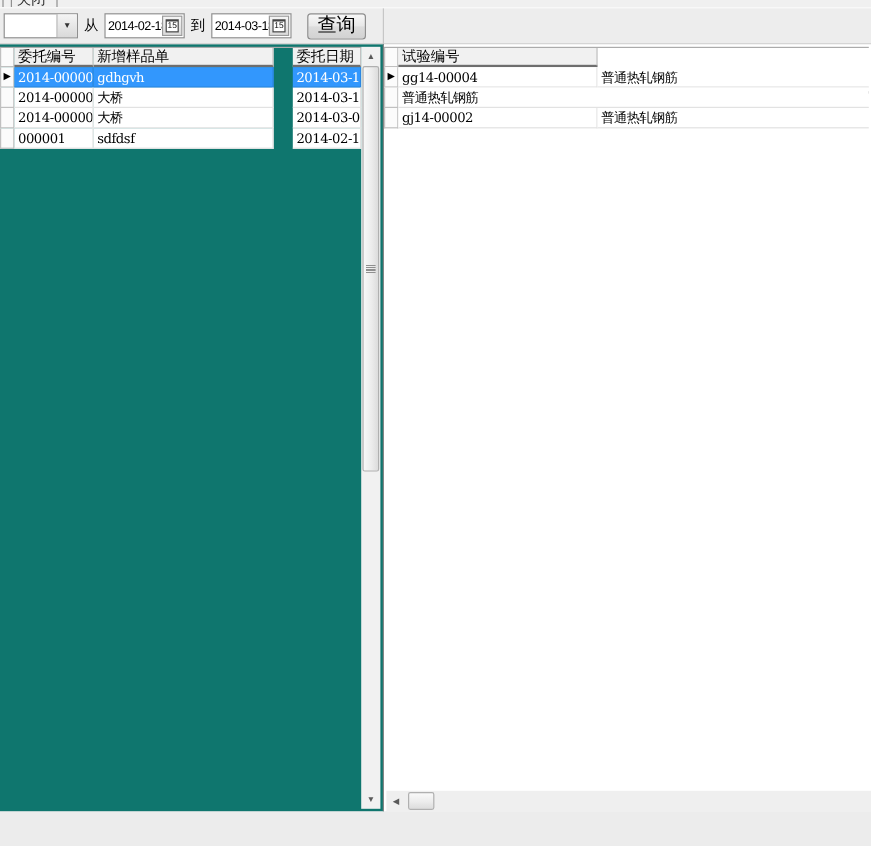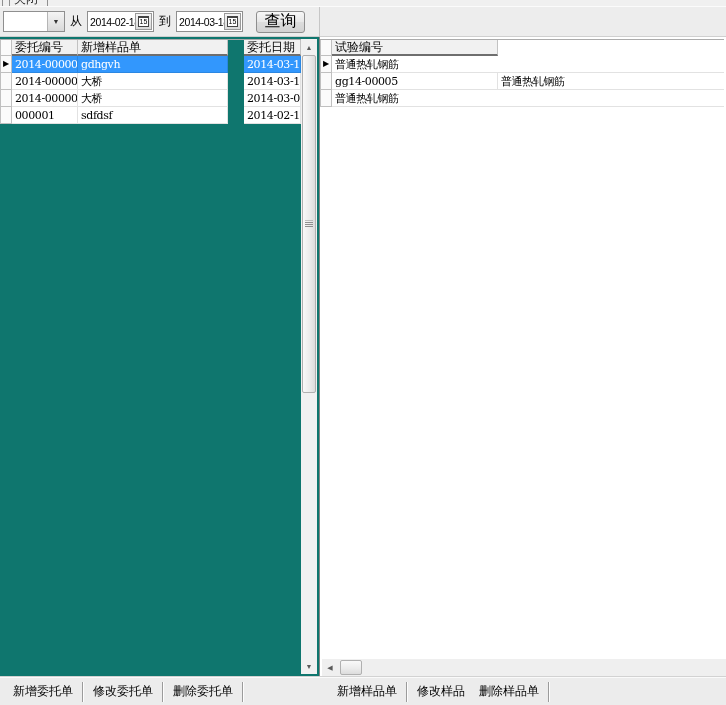--- a/index.html
+++ b/index.html
@@ -163,50 +163,34 @@
       <div id="right-grid" class="grid">
           <div class="ghead">
             <div class="hcorner selcell" style="border-top: none;"></div>
             <div class="hcell c0">试验编号</div>
             <div class="hcell c1">品种</div>
           </div>
           <div class="grow">
             <div class="selcell">
               <span class="marker">▶</span>
             </div>
+            <div class="cell c0">gg14-00004</div>
             <div class="cell c1">普通热轧钢筋</div>
           </div>
           <div class="grow">
             <div class="selcell"></div>
-            <div class="cell c0">gg14-00005</div>
             <div class="cell c1">普通热轧钢筋</div>
           </div>
           <div class="grow">
             <div class="selcell"></div>
+            <div class="cell c0">gj14-00002</div>
             <div class="cell c1">普通热轧钢筋</div>
           </div>
         </div>
       <div id="hscroll">
         <div id="hs-left" class="sbtn">◀</div>
         <div id="hs-thumb"></div>
       </div>
     </div>
   </div>
 
-  <div id="buttonbar">
-    <div id="left-buttons" class="bgroup">
-        <span class="tbtn">新增委托单</span>
-        <span class="tsep"></span>
-        <span class="tbtn">修改委托单</span>
-        <span class="tsep"></span>
-        <span class="tbtn">删除委托单</span>
-        <span class="tsep"></span>
-      </div>
-    <div id="right-buttons" class="bgroup">
-        <span class="tbtn">新增样品单</span>
-        <span class="tsep"></span>
-        <span class="tbtn">修改样品</span>
-        <span class="tbtn">删除样品单</span>
-        <span class="tsep"></span>
-      </div>
-  </div>
 
 </div>
 
 </body></html>

